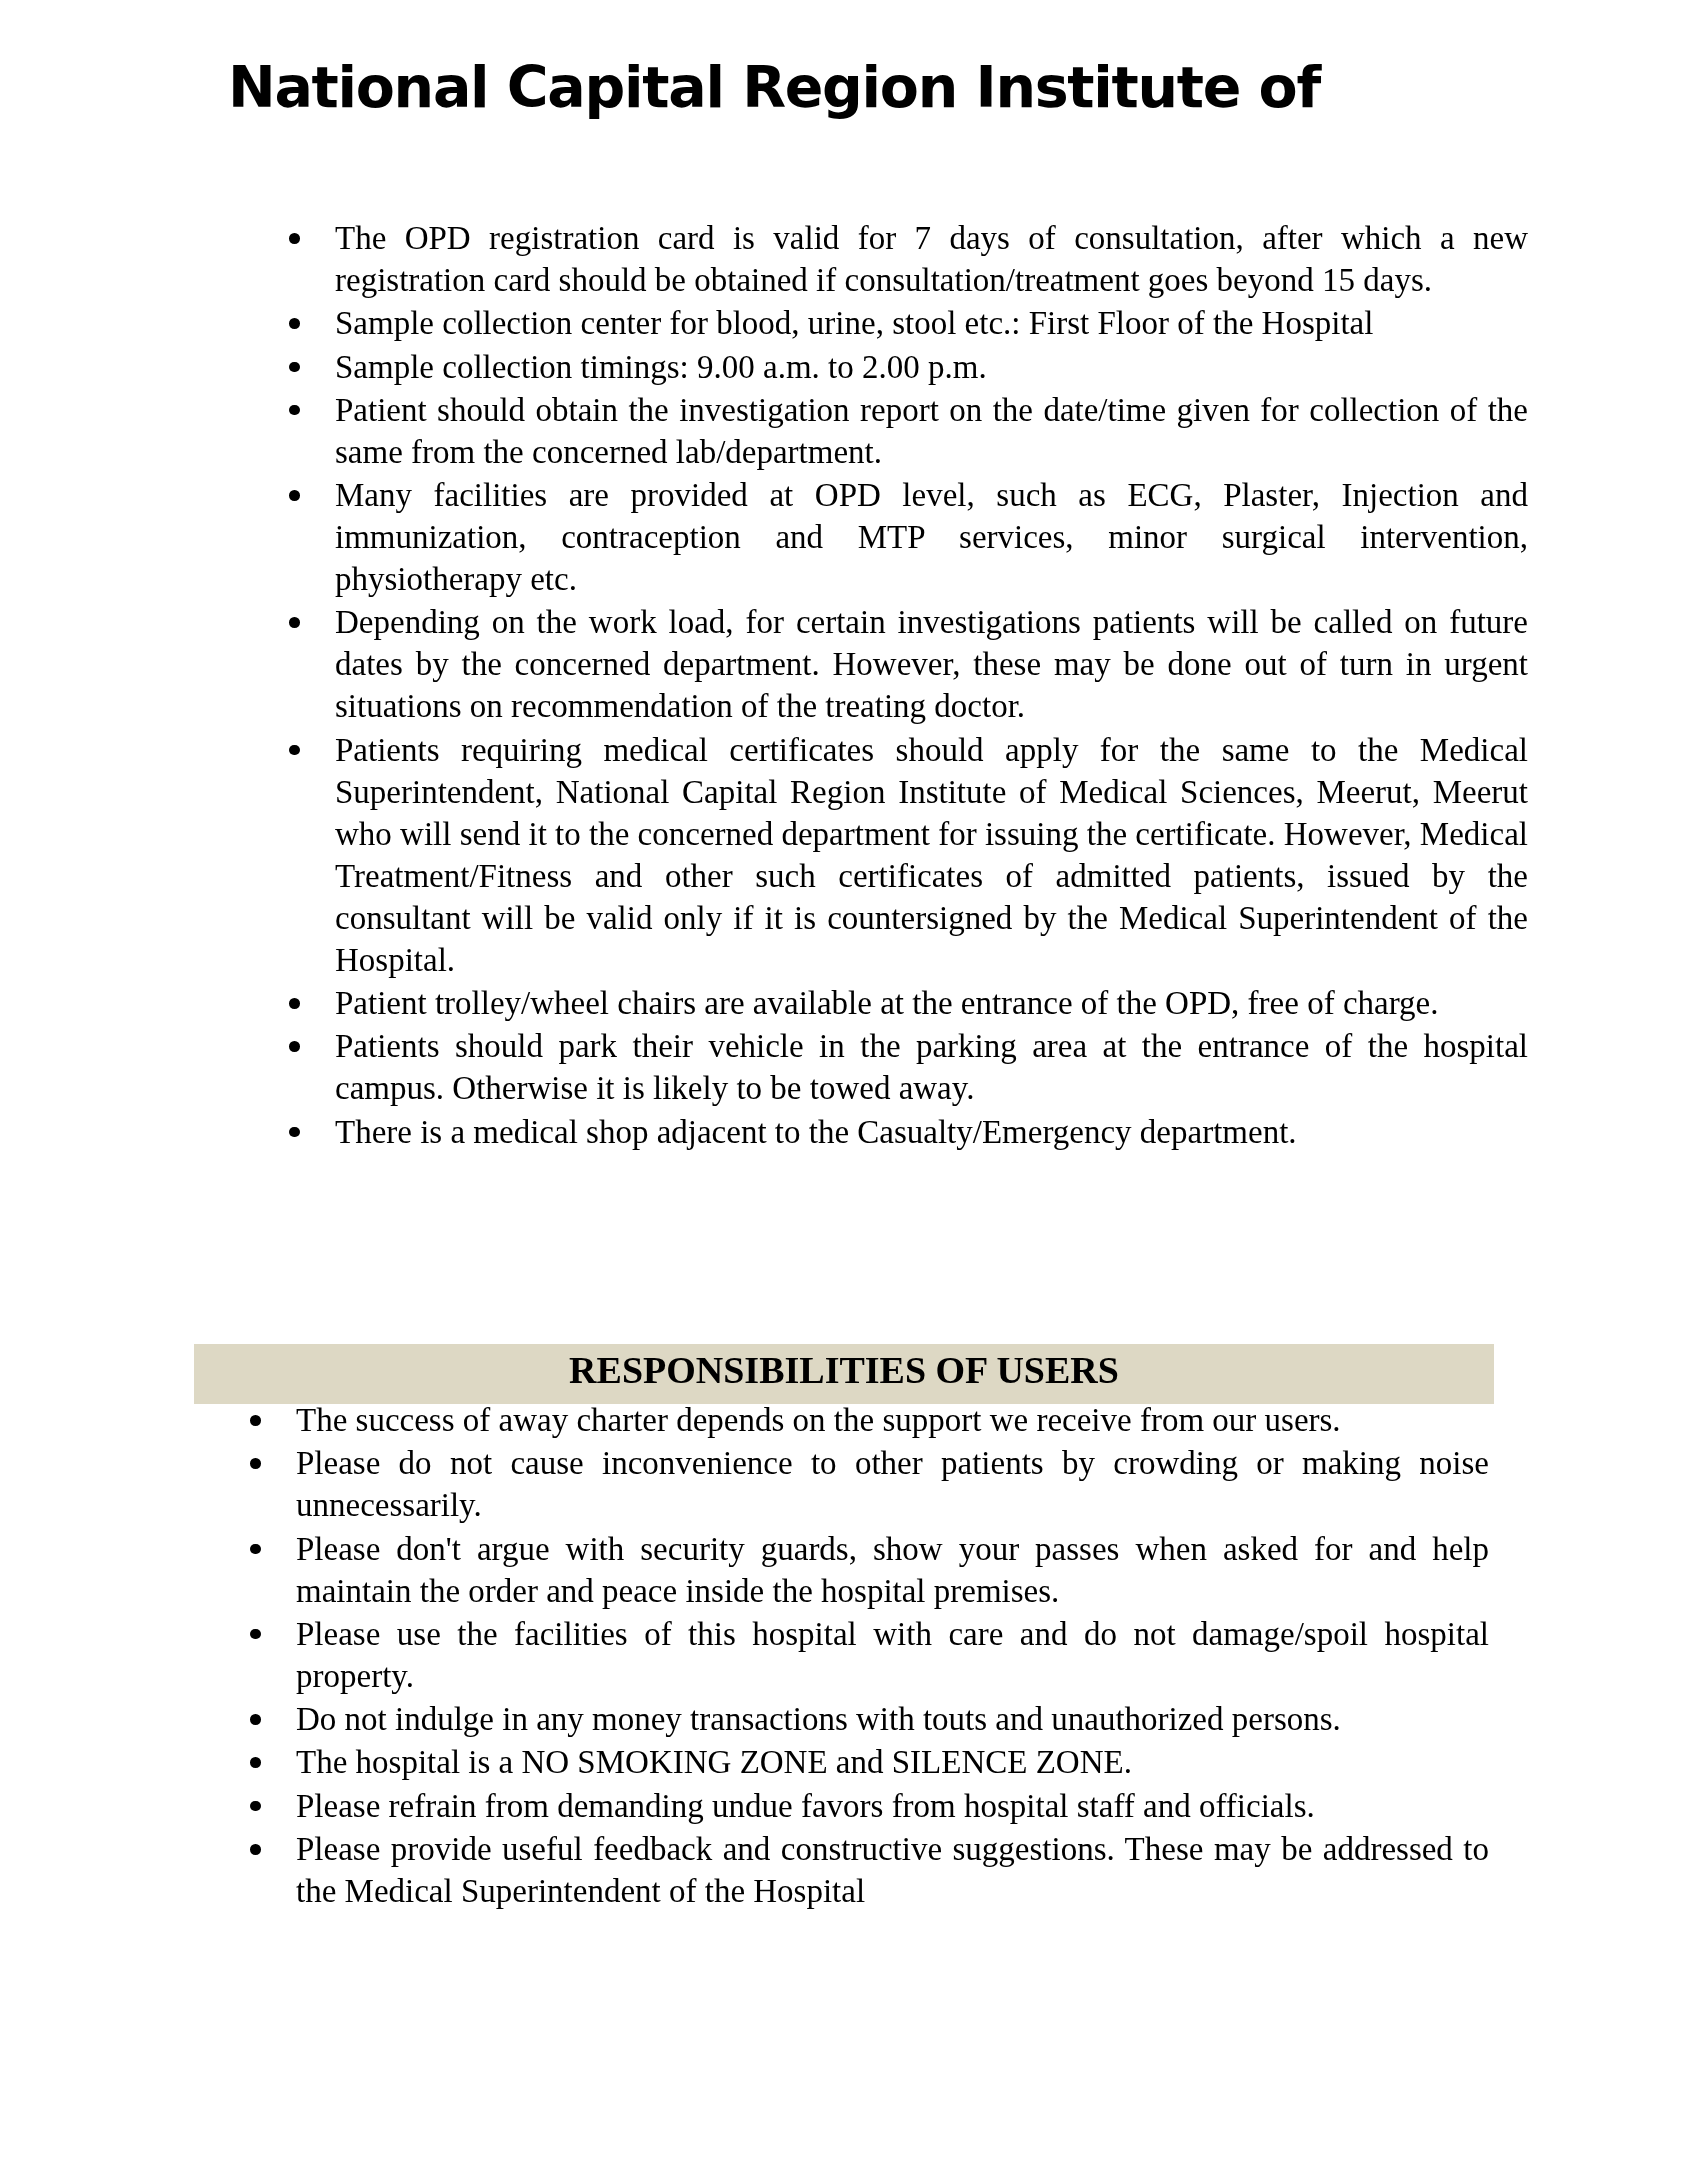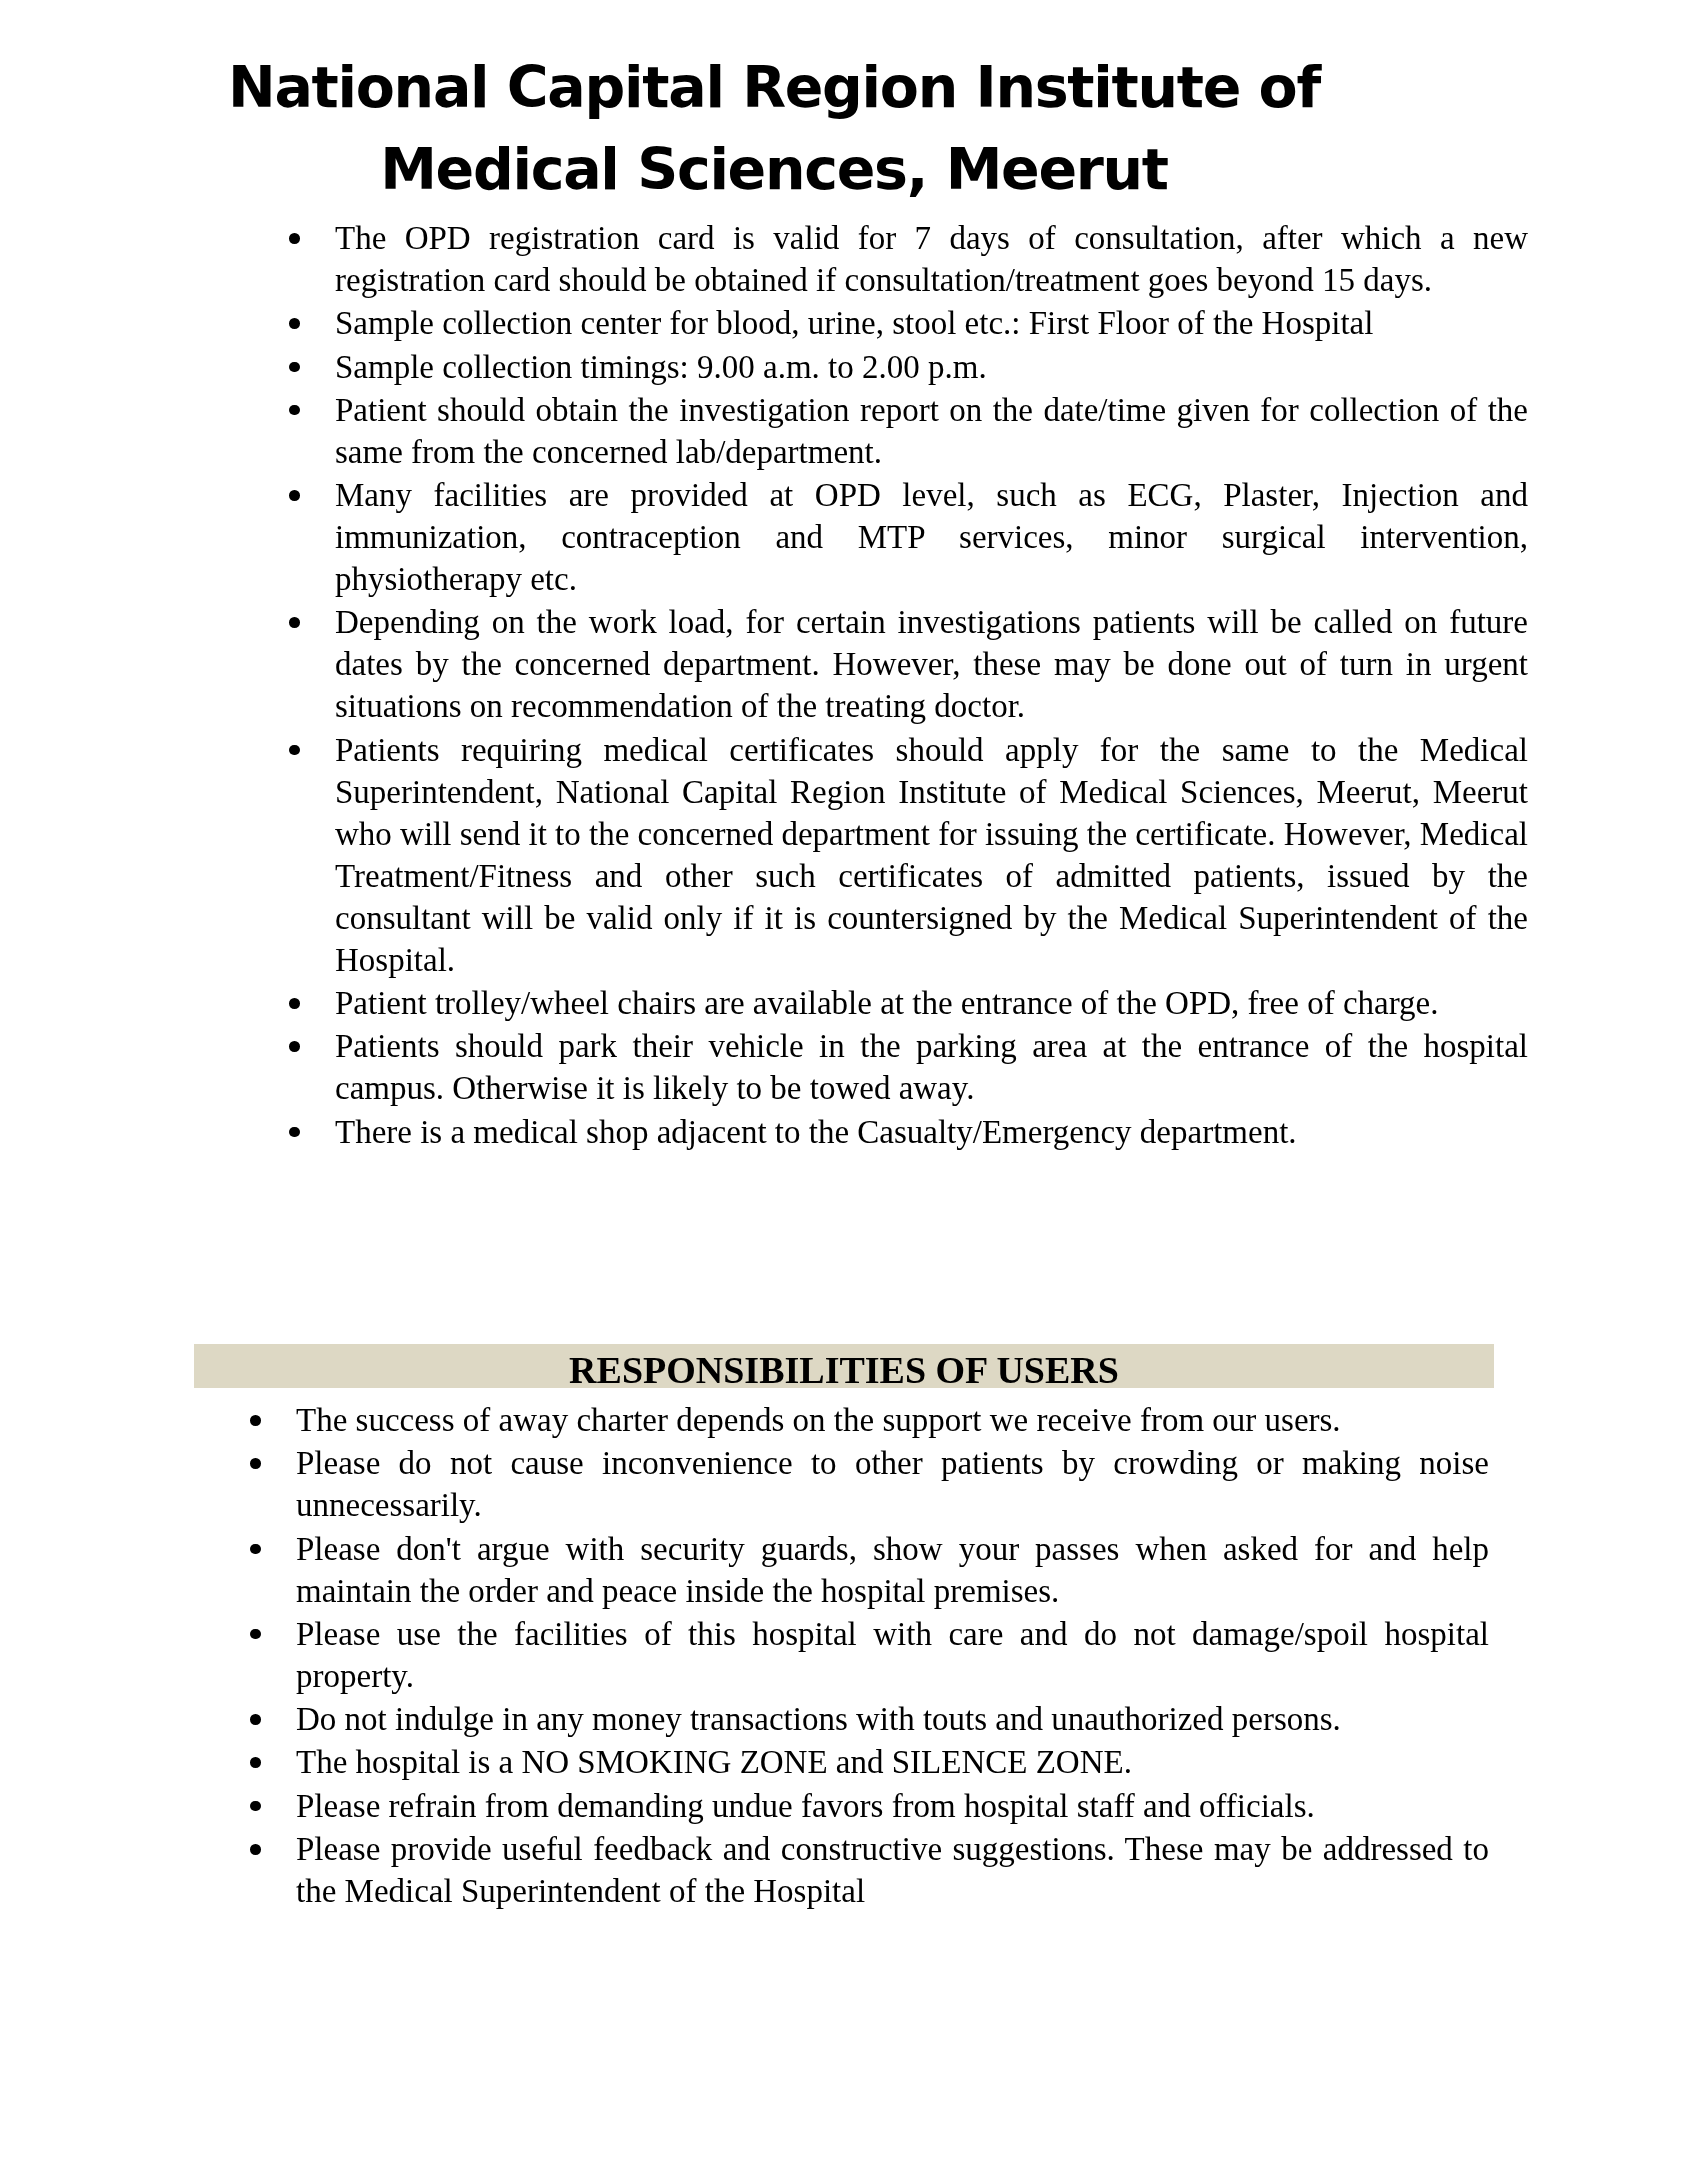--- a/index.html
+++ b/index.html
@@ -13,32 +13,31 @@
     position: absolute; left: 0; width: 1687px; margin: 0; padding: 0; list-style: none;
     font-family: "Liberation Serif", serif; font-size: 33px; line-height: 42px; color: #000;
   }
   .list li { position: relative; margin: 0 0 1.3px 0; padding-left: 296px; padding-right: 198px; text-align: justify; }
   .list li::before {
     content: ""; position: absolute; left: 250px; top: 16px; width: 10.6px; height: 10.6px;
     border-radius: 50%; background: #000;
   }
   #list1 { top: 217px; padding-left: 39px; }
   .banner {
-    position: absolute; left: 194px; top: 1344px; width: 1300px; height: 44px;
+    position: absolute; left: 194px; top: 1344px; width: 1300px; height: 60px;
     background: #ddd8c4; text-align: center;
     font-family: "Liberation Serif", serif; font-weight: bold; font-size: 38px; line-height: 53px; color: #000;
   }
   #list2 { top: 1399px; }
 </style>
 </head>
 <body>
 
 <div class="title">
   <div>National Capital Region Institute of</div>
-  <div>Medical Sciences, Meerut</div>
 </div>
 
 <ul class="list" id="list1">
   <li>The OPD registration card is valid for 7 days of consultation, after which a new registration card should be obtained if consultation/treatment goes beyond 15 days.</li>
   <li>Sample collection center for blood, urine, stool etc.: First Floor of the Hospital</li>
   <li>Sample collection timings: 9.00 a.m. to 2.00 p.m.</li>
   <li>Patient should obtain the investigation report on the date/time given for collection of the same from the concerned lab/department.</li>
   <li>Many facilities are provided at OPD level, such as ECG, Plaster, Injection and immunization, contraception and MTP services, minor surgical intervention, physiotherapy etc.</li>
   <li>Depending on the work load, for certain investigations patients will be called on future dates by the concerned department. However, these may be done out of turn in urgent situations on recommendation of the treating doctor.</li>
   <li>Patients requiring medical certificates should apply for the same to the Medical Superintendent, National Capital Region Institute of Medical Sciences, Meerut, Meerut who will send it to the concerned department for issuing the certificate. However, Medical Treatment/Fitness and other such certificates of admitted patients, issued by the consultant will be valid only if it is countersigned by the Medical Superintendent of the Hospital.</li>

